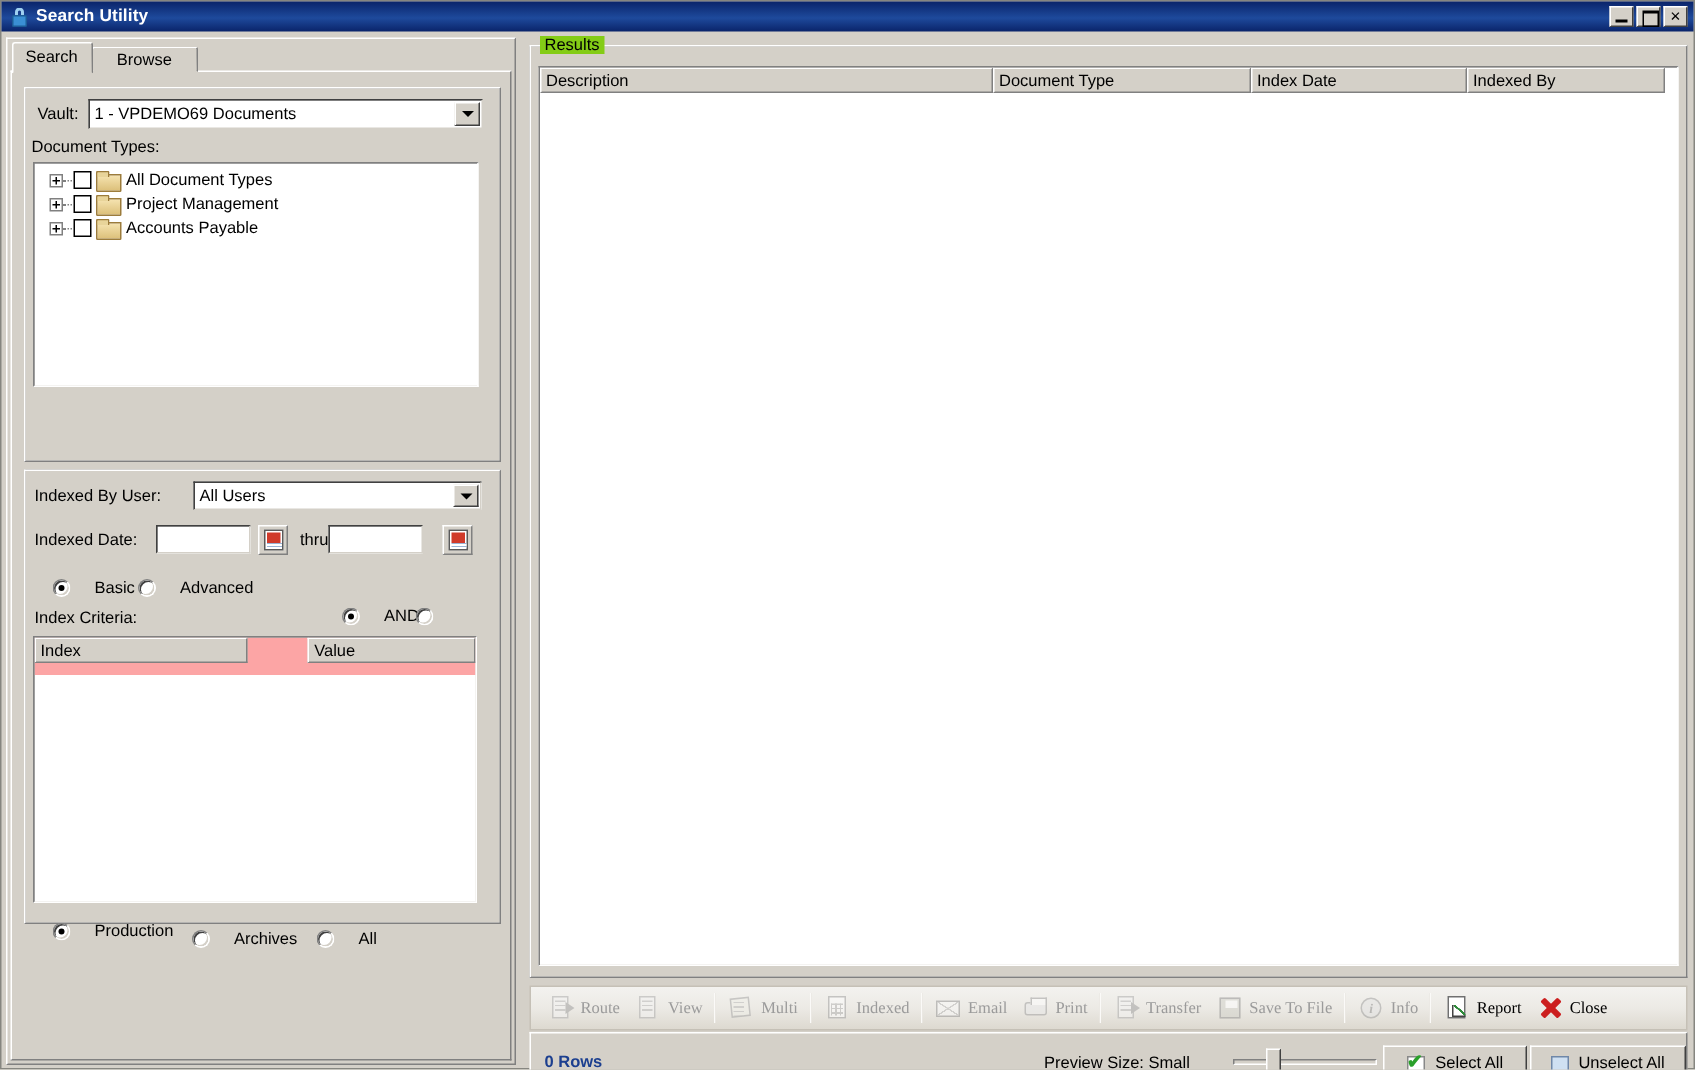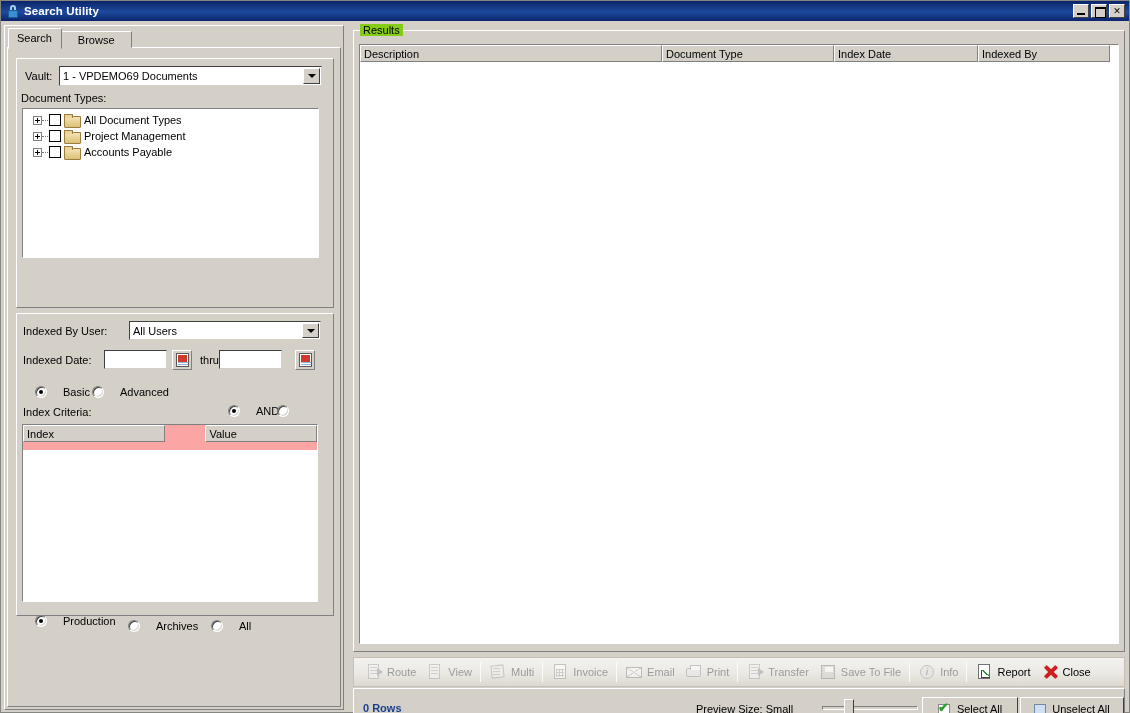--- a/index.html
+++ b/index.html
@@ -324,20 +324,21 @@
     background: linear-gradient(to bottom,#f3f2ef 0%, #eceae5 50%, #ddd9d0 100%);
     border: 1px solid #c5c0b6;
     display: flex; align-items: center;
     padding: 0 6px;
   }
   .tbtn {
     display: flex; align-items: center; gap: 4px;
     height: 34px; padding: 10px 5px;
     font-size: 11px; color: #9b9b9b;
     white-space: nowrap;
+    font-family: Liberation Serif, serif;
   }
   .tbtn.enabled { color: #000; }
   .tsep { width: 1px; height: 20px; background: #c9c5bb; margin: 0 3px;
           border-right: 1px solid #fbfaf8; }
   .ticon { width: 18px; height: 18px; position: relative; flex: 0 0 auto; opacity: .5; }
   .tbtn.enabled .ticon { opacity: 1; }
 
   .doc-sh {
     position:absolute; left:3px; top:1px; width:11px; height:15px;
     background:#f4f4f4; border:1px solid #a8a8a8;
@@ -663,21 +664,21 @@
         <span>Multi</span>
       </div>
 
       <div class="tsep"></div>
 
       <div class="tbtn">
         <span class="ticon">
           <i class="inv-sq"></i>
             <i class="inv-grid"></i>
         </span>
-        <span>Invoice</span>
+        <span>Indexed</span>
       </div>
 
       <div class="tsep"></div>
 
       <div class="tbtn">
         <span class="ticon">
             <i class="env"></i>
           </span>
         <span>Email</span>
       </div>

